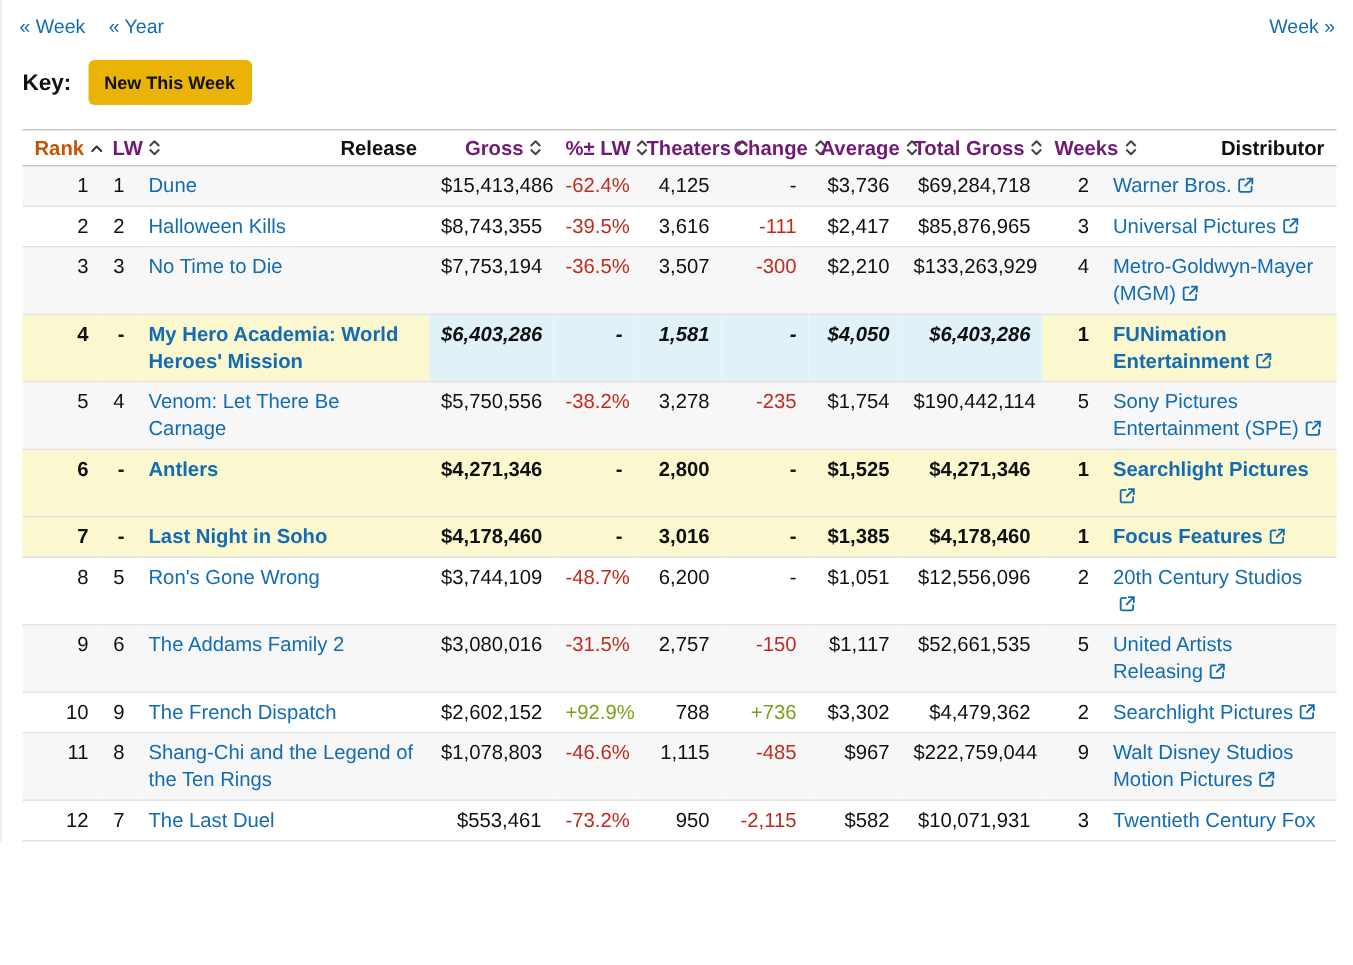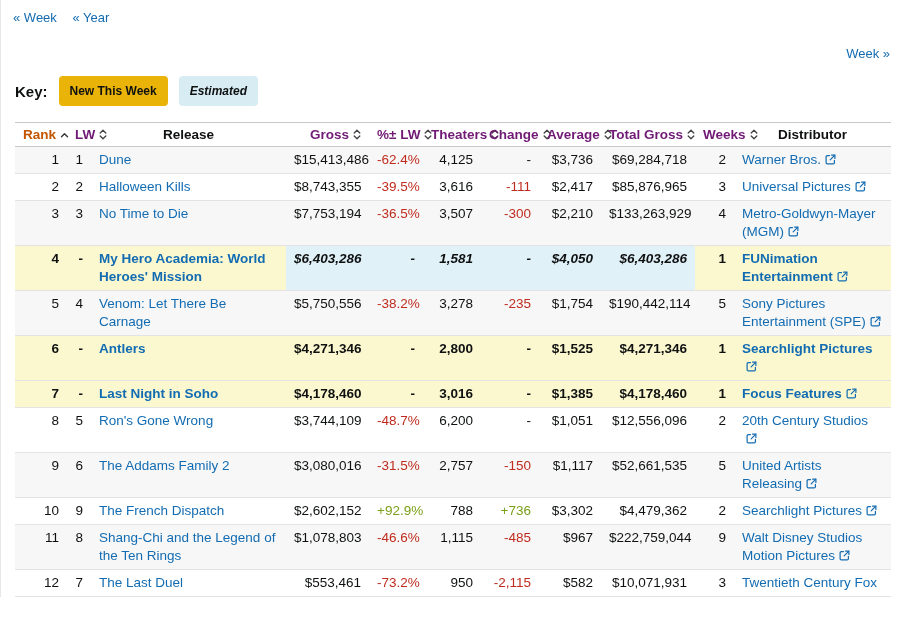--- a/index.html
+++ b/index.html
@@ -5,30 +5,30 @@
   * { box-sizing: border-box; }
   html, body { margin: 0; padding: 0; width: 902px; height: 643px; overflow: hidden;
     background: #fff; font-family: "Liberation Sans", sans-serif; color: #0f1111; }
   h1 { font-size: 19px; font-weight: 700; margin: 11px 0 0 14px; }
   .tabbar { margin-top: 14px; border-bottom: 1px solid #d5d5d5; display: flex; }
   .tab { margin-left: 8px; padding: 11px 16px 11px 14px; border-right: 1px solid #d5d5d5;
     font-size: 13px; display: flex; align-items: center; gap: 9px; cursor: pointer; background: #fff; }
   .content { border-left: 1px solid #e7e7e7; min-height: 555px; }
   .weeknav { display: flex; justify-content: space-between; padding: 10px 12px 0 12px; font-size: 13px; }
   .weeknav a { color: #136cb2; text-decoration: none; margin-right: 12px; cursor: pointer; }
-  .weeknav a.right { margin-right: 0; margin-top: 36px; }
+  .weeknav a.right { margin-right: 0; }
   .keyrow { display: flex; align-items: center; gap: 11px; margin: 15px 0 0 14px; text-align: right; }
   .keylabel { font-size: 15px; font-weight: 700; }
   .badge { font-size: 12px; font-weight: 700; padding: 8px 11px; border-radius: 4px; }
   .badge-new { background: #eab308; }
   .badge-est { background: #d8ecf4; font-style: italic; }
   table { border-collapse: collapse; table-layout: fixed; width: 876px;
     margin: 16px 12px 0 14px; font-size: 13.5px; }
   thead th { border-top: 1px solid #c8c8c8; border-bottom: 1px solid #c8c8c8;
-    padding: 4px 8px; font-weight: 700; text-align: center; white-space: nowrap; }
+    padding: 4px 8px; font-weight: 700; text-align: right; white-space: nowrap; }
   th.th-right { text-align: right; }
   .hdr { display: inline-flex; align-items: center; gap: 4px; }
   .label.sortable { color: #701a75; }
   .label.active { color: #c45500; }
   .sorticons { display: inline-flex; flex-direction: column; gap: 1px; }
   td { padding: 4px 8px; vertical-align: top; line-height: 18px; border-bottom: 1px solid #e3e3e3; }
   td.align-right { text-align: right; }
   tr:nth-child(odd) td { background: #f7f7f7; }
   td a { color: #136cb2; text-decoration: none; cursor: pointer; }
   td .extlink { margin-left: 3px; vertical-align: -2px; }
@@ -52,21 +52,20 @@
       <div>
         <a>« Week</a>
         <a>« Year</a>
       </div>
       <a class="right">Week »</a>
     </div>
 
     <div class="keyrow">
       <span class="keylabel">Key:</span>
       <span class="badge badge-new">New This Week</span>
-      <span class="badge badge-est">Estimated</span>
     </div>
 
     <table>
       <thead>
           <tr>
             <th class="col-rank"><span class="hdr">
                 <span class="label active">Rank</span>
                 <svg width="9" height="6" viewBox="0 0 10 7">
                   <path d="M1.5 5.5 L5 2 L8.5 5.5" fill="none" stroke="#333" stroke-width="1.6" stroke-linecap="round" stroke-linejoin="round"></path>
                 </svg>

